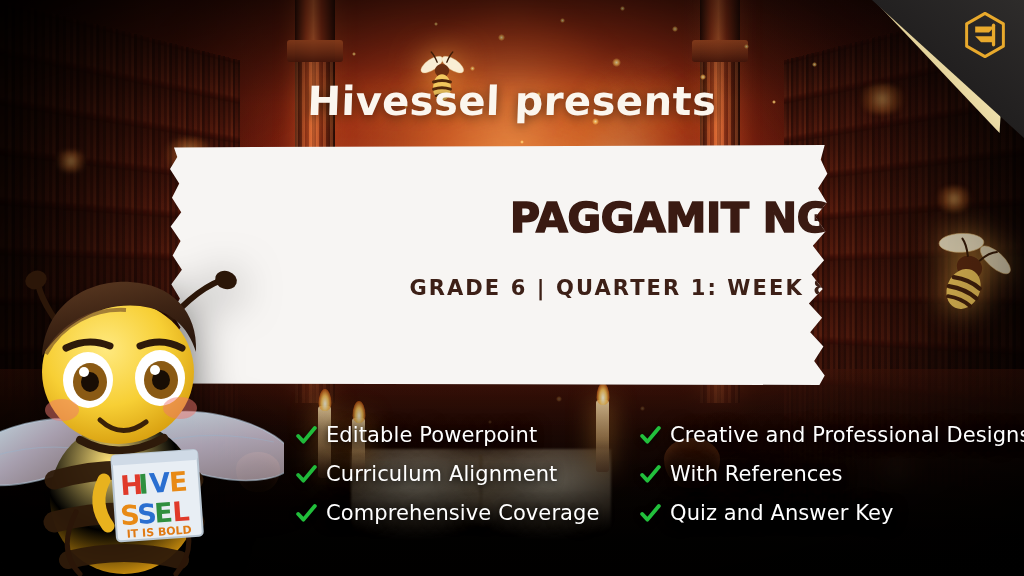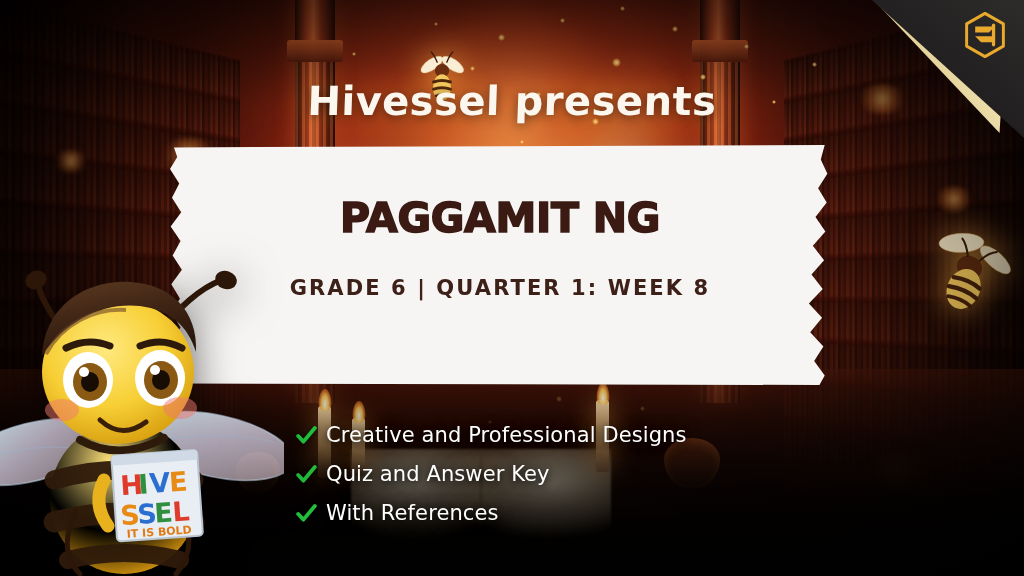--- a/index.html
+++ b/index.html
@@ -224,21 +224,21 @@
       0.6% 1%, 99.2% 0%, 98.6% 6%, 99.6% 12%, 98.2% 18%, 99.5% 24%,
       97.8% 30%, 99.3% 36%, 97.4% 42%, 99.1% 48%, 97.2% 54%, 98.9% 60%,
       96.8% 66%, 98.8% 72%, 97.0% 78%, 99.0% 84%, 97.6% 90%, 99.2% 96%,
       98.4% 100%, 1.2% 99.4%, 0.2% 94%, 1.4% 88%, 0.1% 82%, 1.6% 76%,
       0.3% 70%, 1.5% 64%, 0.2% 58%, 1.8% 52%, 0.4% 46%, 1.6% 40%,
       0.1% 34%, 1.7% 28%, 0.3% 22%, 1.4% 16%, 0.0% 10%, 1.1% 5%
     );
   }
   .card-inner {
     position:absolute; left:0; right:0; top:52px;
-    text-align:center;
+    text-align:right;
   }
   .main-title {
     font-family:"DejaVu Sans", sans-serif;
     font-size:41px;
     font-weight:700;
     line-height:1.04;
     letter-spacing:-0.3px;
     color:#3a1a12;
     text-transform:uppercase;
     -webkit-text-stroke:1.6px #3a1a12;
@@ -416,39 +416,59 @@
     <div class="card-inner">
       <div class="main-title">
         <span class="tl">PAGGAMIT NG</span>
       </div>
       <div class="subtitle">GRADE 6 | QUARTER 1: WEEK 8</div>
     </div>
   </div>
 
   <div class="features">
 
+    <div class="fcol left">
+      <div class="frow">
+        <svg class="check" viewBox="0 0 24 24">
+          <path d="M2.5 12.5 L8.5 19 L21.5 3.5" fill="none" stroke="#22c03c" stroke-width="4.4" stroke-linecap="round" stroke-linejoin="round"></path>
+        </svg>
+        <span class="flabel">Editable Powerpoint</span>
+      </div>
+      <div class="frow">
+        <svg class="check" viewBox="0 0 24 24">
+          <path d="M2.5 12.5 L8.5 19 L21.5 3.5" fill="none" stroke="#22c03c" stroke-width="4.4" stroke-linecap="round" stroke-linejoin="round"></path>
+        </svg>
+        <span class="flabel">Curriculum Alignment</span>
+      </div>
+      <div class="frow">
+        <svg class="check" viewBox="0 0 24 24">
+          <path d="M2.5 12.5 L8.5 19 L21.5 3.5" fill="none" stroke="#22c03c" stroke-width="4.4" stroke-linecap="round" stroke-linejoin="round"></path>
+        </svg>
+        <span class="flabel">Comprehensive Coverage</span>
+      </div>
+    </div>
 
     <div class="fcol right">
       <div class="frow">
         <svg class="check" viewBox="0 0 24 24">
           <path d="M2.5 12.5 L8.5 19 L21.5 3.5" fill="none" stroke="#22c03c" stroke-width="4.4" stroke-linecap="round" stroke-linejoin="round"></path>
         </svg>
         <span class="flabel">Creative and Professional Designs</span>
       </div>
       <div class="frow">
         <svg class="check" viewBox="0 0 24 24">
           <path d="M2.5 12.5 L8.5 19 L21.5 3.5" fill="none" stroke="#22c03c" stroke-width="4.4" stroke-linecap="round" stroke-linejoin="round"></path>
         </svg>
-        <span class="flabel">Quiz and Answer Key</span>
+        <span class="flabel">With References</span>
       </div>
       <div class="frow">
         <svg class="check" viewBox="0 0 24 24">
           <path d="M2.5 12.5 L8.5 19 L21.5 3.5" fill="none" stroke="#22c03c" stroke-width="4.4" stroke-linecap="round" stroke-linejoin="round"></path>
         </svg>
-        <span class="flabel">With References</span>
+        <span class="flabel">Quiz and Answer Key</span>
       </div>
     </div>
 
   </div>
 
   <div class="peel-page"></div>
   <div class="peel-dark"></div>
   <svg class="logo-mark" viewBox="0 0 64 70">
     <path d="M32 2 L60 18 L60 52 L32 68 L4 52 L4 18 Z" fill="none" stroke="#e8a92c" stroke-width="4.5" stroke-linejoin="round"></path>
     <path d="M17 22 L47 22 L38 31 L17 31 Z" fill="#e8a92c"></path>

